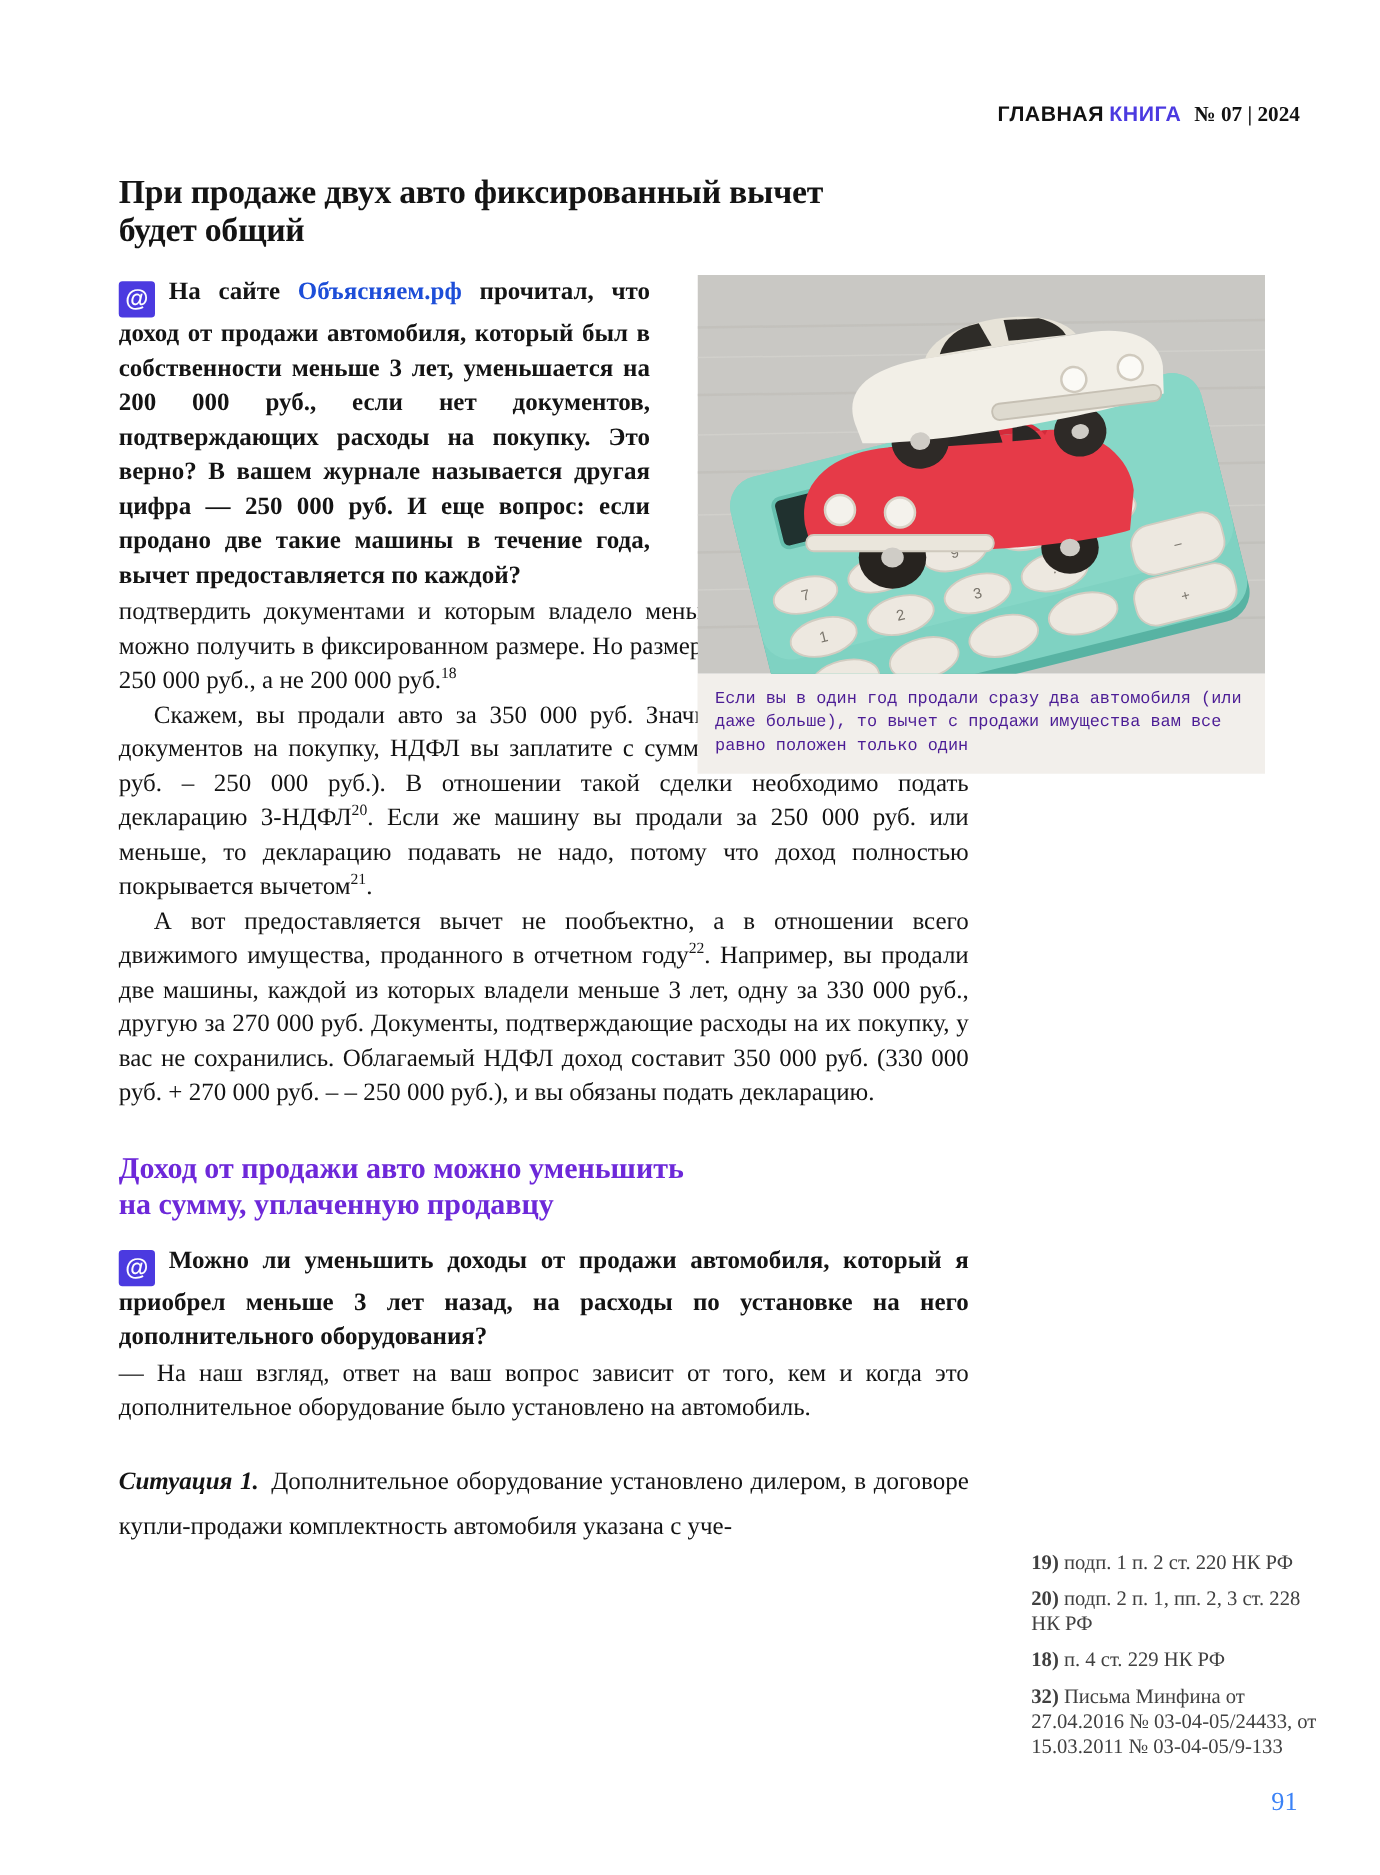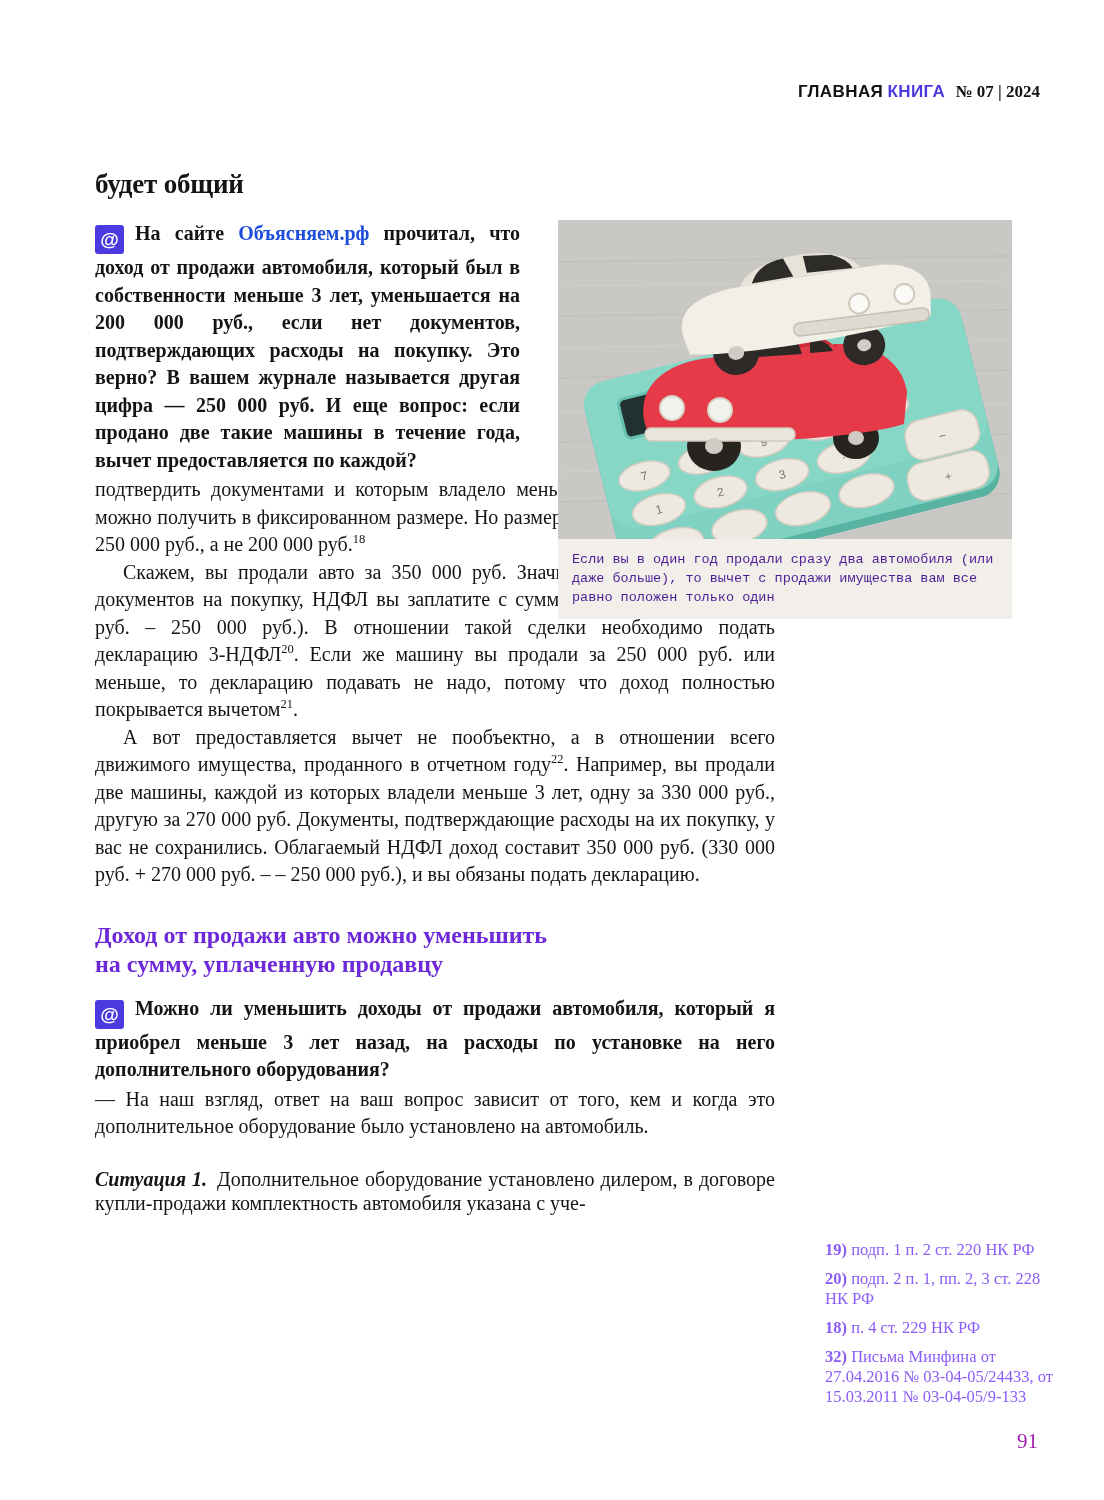--- a/index.html
+++ b/index.html
@@ -54,51 +54,51 @@
   .photo-box { position:absolute; left:463px; top:0; width:454px; }
   .photo-frame { display:block; width:454px; height:319px; }
   .photo-caption {
     background:#f2efeb; padding:11px 14px 12px 14px;
     font-family:Liberation Mono, monospace; font-size:13.5px; line-height:19px;
     color:#4c1d95; text-align:left;
   }
 
   .full { width:680px; margin-top:0; }
 
-  .situation { margin-top:26px; font-size:20px; line-height:24px; text-align:justify; }
+  .situation { margin-top:26px; font-size:20px; line-height:36px; text-align:justify; }
   .situation .sit-label { font-weight:bold; font-style:italic; margin-right:10px; }
 
   
   .footnotes {
     position:absolute; left:825px; top:1240px; width:232px;
-    font-size:16.5px; line-height:20px; color:#8b5cf6;
+    font-size:16.5px; line-height:20px; color:#404040;
   }
   .footnotes .fn-item { margin:0 0 9px 0; }
   .footnotes .fn-num { font-weight:bold; }
 
   .page-number {
     position:absolute; right:66px; bottom:46px;
-    font-size:21px; color:#a21caf;
+    font-size:21px; color:#3b82f6;
   }
 </style>
 </head>
 <body>
 
 <div class="page">
 
   <div class="masthead">
     <span class="brand brand-black">ГЛАВНАЯ</span>
     <span class="brand brand-accent">КНИГА</span>
     <span class="issue">№ 07 | 2024</span>
   </div>
 
   <div class="content">
 
     <h1 class="article-title">
-      <br>
+      <span>При продаже двух авто фиксированный вычет</span><br>
       <span>будет общий</span>
     </h1>
 
     <div class="section1">
 
       <div class="col-narrow">
         <p class="q">
           <span class="at-badge">@</span><span>На сайте </span><a class="site-link" href="#">Объясняем.рф</a><span> прочитал, что доход от продажи автомобиля, который был в собственности меньше 3 лет, уменьшается на 200 000 руб., если нет документов, подтверждающих расходы на покупку. Это верно? В вашем журнале называется другая цифра — 250 000 руб. И еще вопрос: если продано две такие машины в течение года, вычет предоставляется по каждой?</span>
         </p>
       </div>

